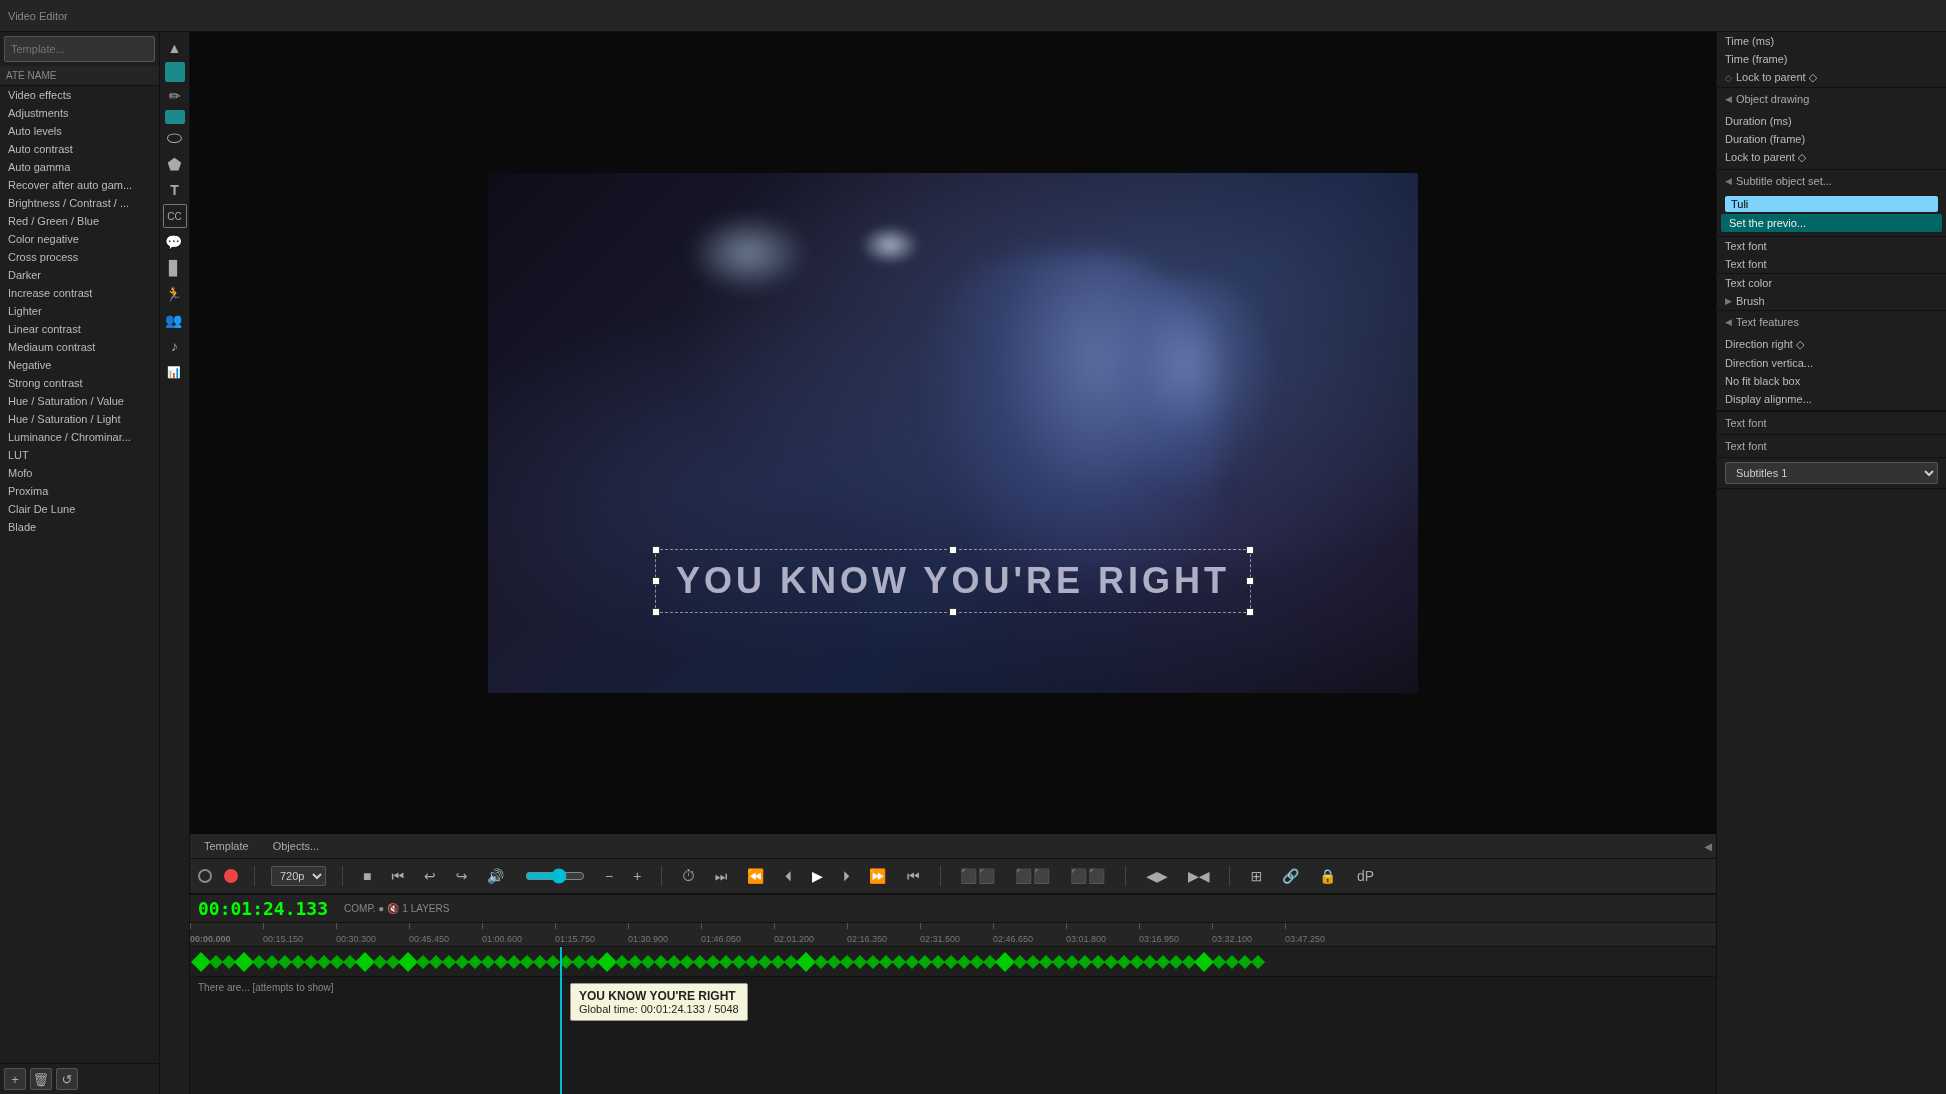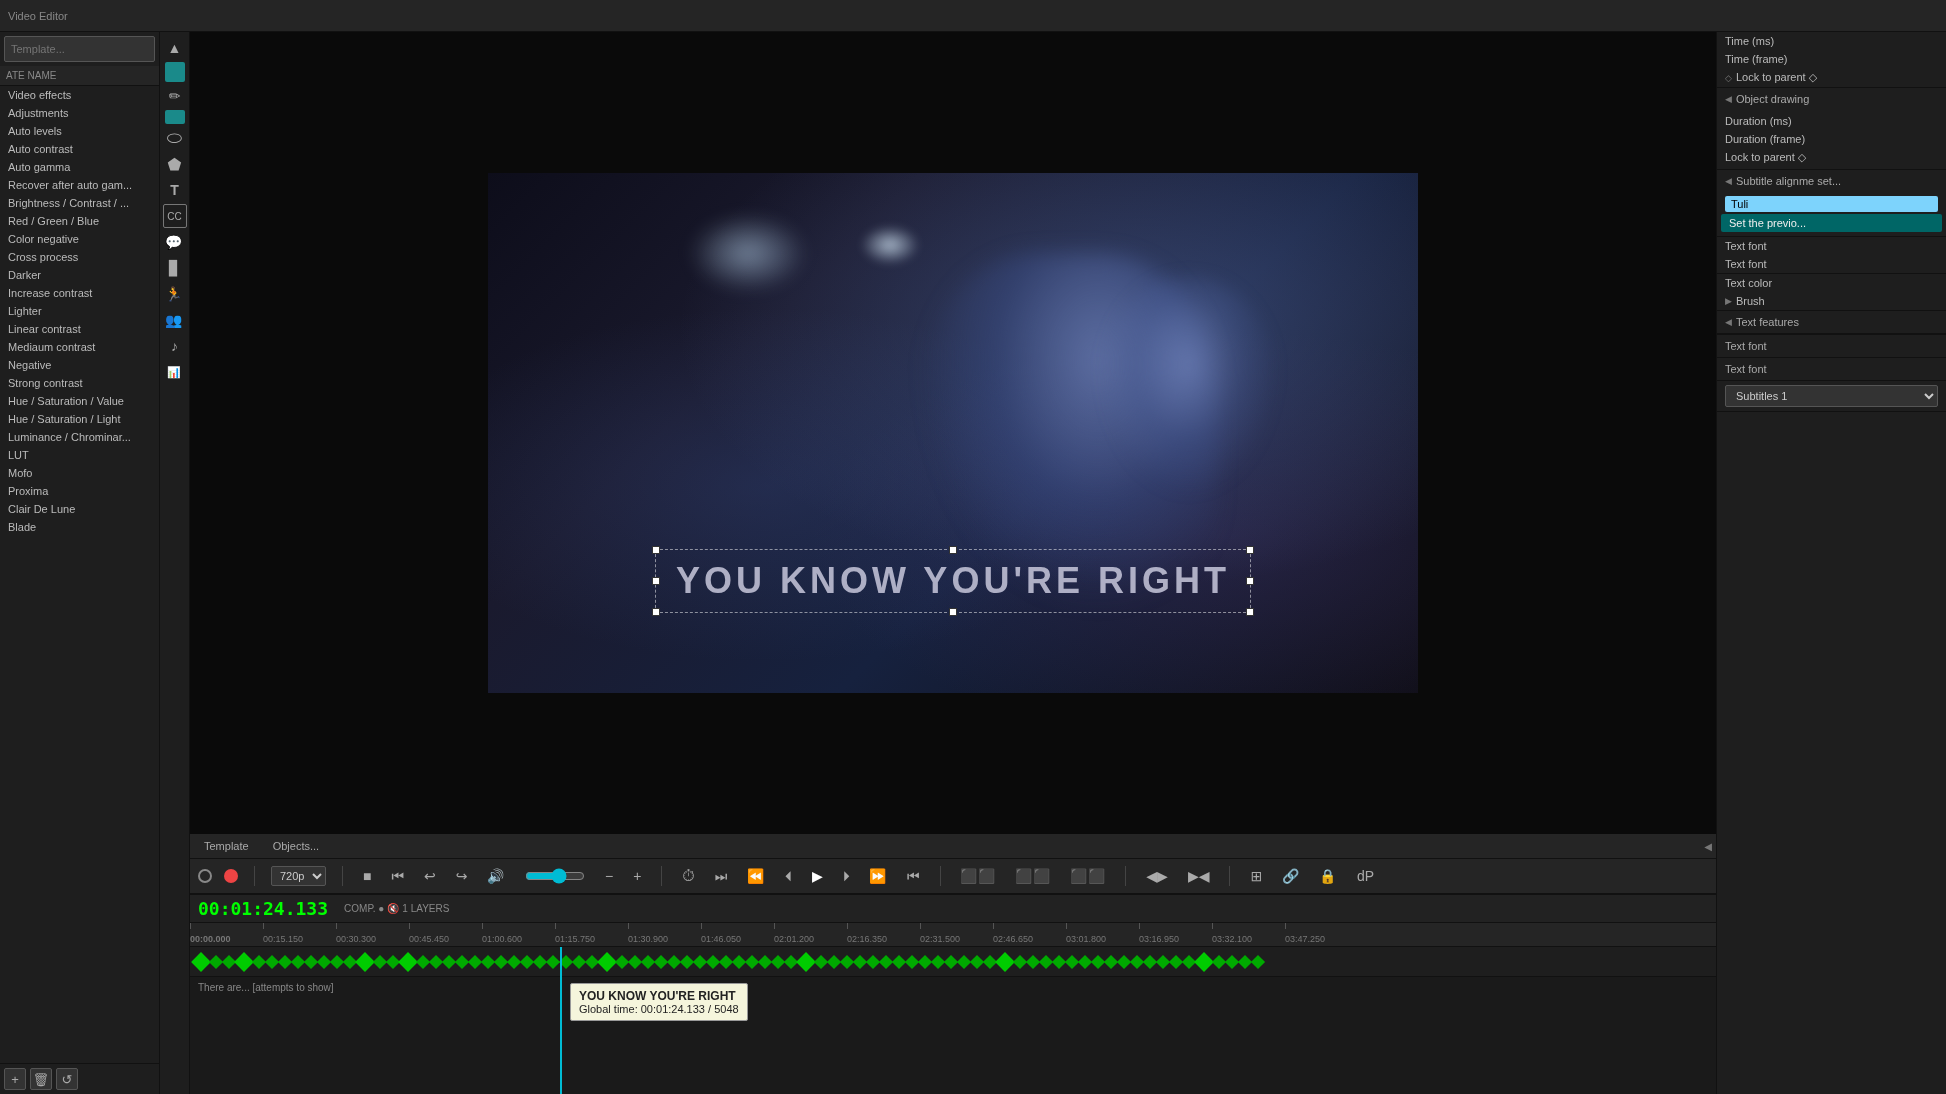--- a/index.html
+++ b/index.html
@@ -809,21 +809,21 @@
         </div>
         <div class="right-prop-row">
           <span>Lock to parent ◇</span>
         </div>
       </div>
     </div>
 
     <div class="right-section">
       <div class="right-section-title">
         <span class="arrow">◀</span>
-        <span>Subtitle alignme set...</span>
+        <span>Subtitle object set...</span>
       </div>
       <div class="right-section-content">
         <div class="right-prop-highlight">Tuli</div>
         <div class="right-prop-teal-bg">Set the previo...</div>
       </div>
     </div>
 
     <div class="right-section">
       <div class="right-prop-row">
         <span>Text font</span>
@@ -841,20 +841,34 @@
         <span class="arrow">▶</span>
         <span>Brush</span>
       </div>
     </div>
 
 
     <div class="right-section">
       <div class="right-section-title">
         <span class="arrow">◀</span>
         <span>Text features</span>
+      </div>
+      <div class="right-section-content">
+        <div class="right-prop-row">
+          <span>Direction right ◇</span>
+        </div>
+        <div class="right-prop-row">
+          <span>Direction vertica...</span>
+        </div>
+        <div class="right-prop-row">
+          <span>No fit black box</span>
+        </div>
+        <div class="right-prop-row">
+          <span>Display alignme...</span>
+        </div>
       </div>
     </div>
 
     <div class="right-section">
       <div class="bottom-section-label">Text font</div>
       <div class="bottom-section-label">Text font</div>
     </div>
 
 
     <div class="right-section">

